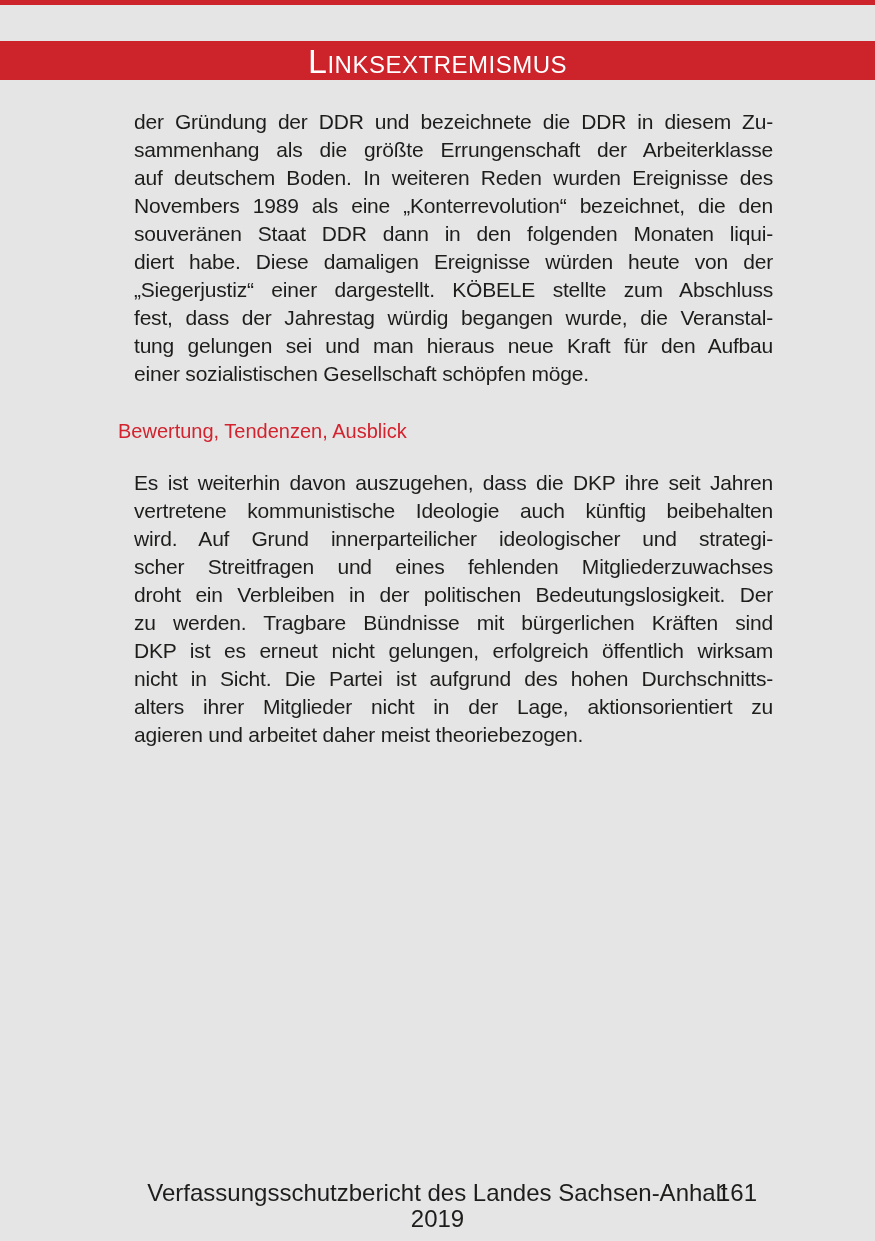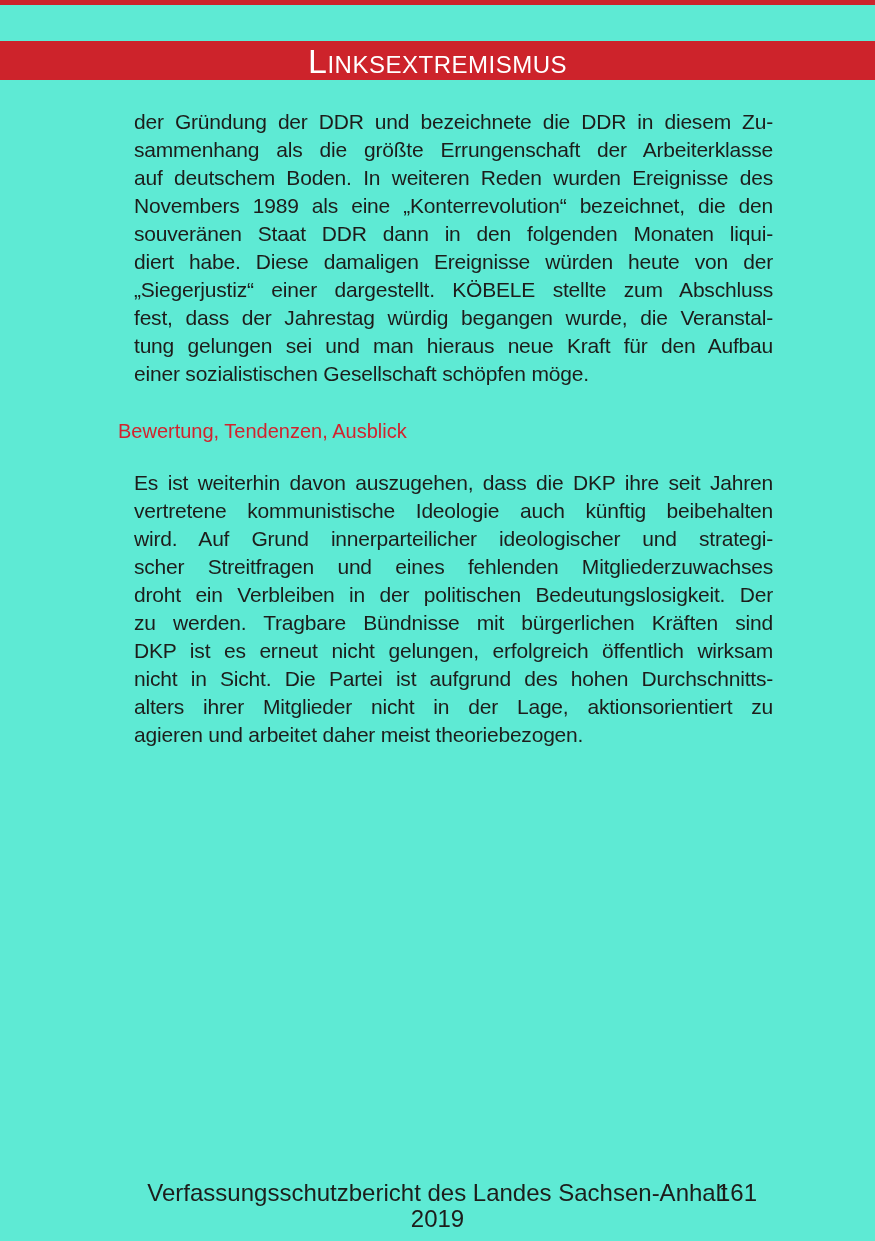--- a/index.html
+++ b/index.html
@@ -11,21 +11,21 @@
   * { margin: 0; padding: 0; box-sizing: border-box; }
   html, body {
     width: 875px; height: 1241px;
     background: #ffffff;
     font-family: "Liberation Sans", "DejaVu Sans", sans-serif;
     overflow: hidden;
   }
   .page {
     position: relative;
     width: 875px; height: 1241px;
-    background: #5eead4;
+    background: #e5e5e5;
     padding-left: 24px;
   }
   .top-rule {
     position: absolute;
     left: 0; top: 0;
     width: 875px; height: 5px;
     background: var(--accent-red);
   }
   .header-band {
     position: absolute;

